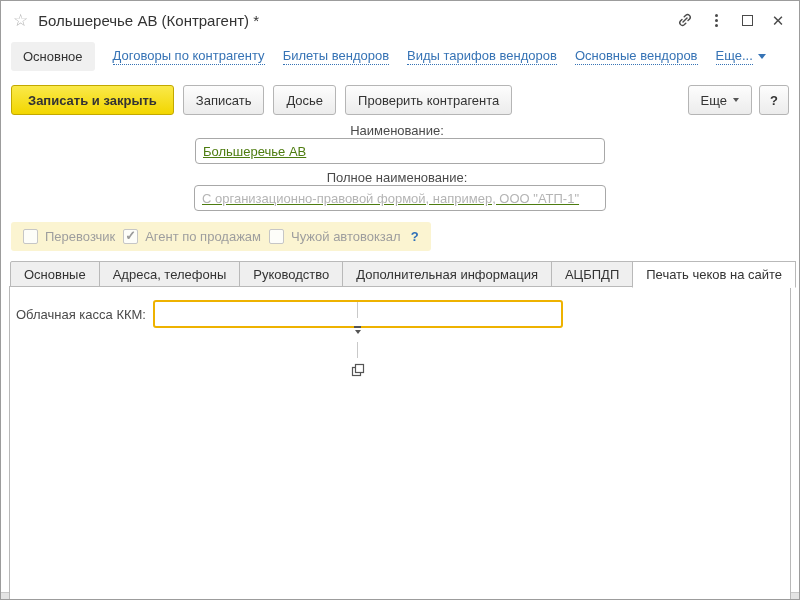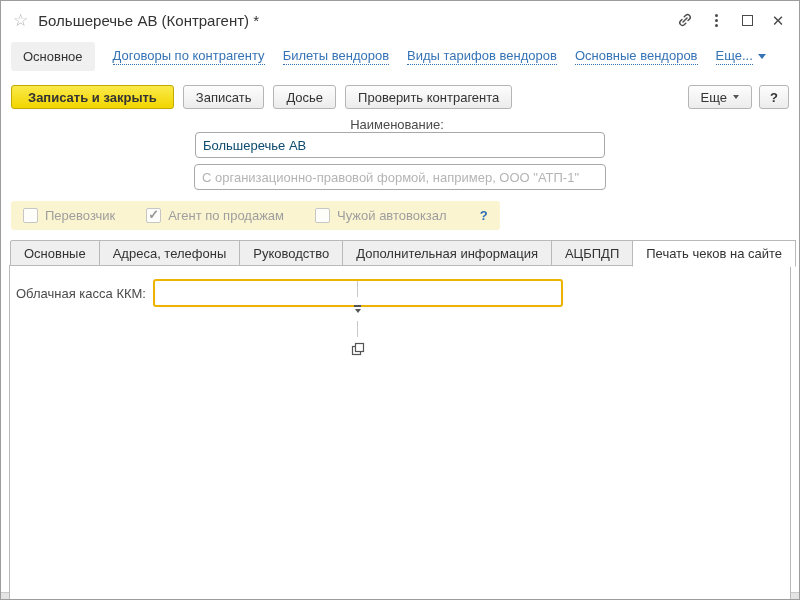--- a/index.html
+++ b/index.html
@@ -28,47 +28,47 @@
   .nav-link {
     color: #3673b5; text-decoration: none; border-bottom: 1px dotted #3673b5;
     padding-bottom: 1px; cursor: pointer; white-space: nowrap;
   }
   .nav-more { display: inline-flex; align-items: center; gap: 5px; cursor: pointer; }
   .tri-down-blue { width: 0; height: 0; border-left: 4px solid transparent; border-right: 4px solid transparent; border-top: 5px solid #3673b5; }
 
   
   .toolbar { display: flex; align-items: center; gap: 9px; padding: 6px 10px 4px 10px; }
   .btn {
-    height: 24px; padding: 0 12px; border: 1px solid #b5b5b5; border-radius: 3px;
+    height: 30px; padding: 0 12px; border: 1px solid #b5b5b5; border-radius: 3px;
     background: linear-gradient(#fdfdfd, #ececec); font-family: inherit; font-size: 13px;
     color: #333; cursor: pointer; white-space: nowrap; display: inline-flex; align-items: center; gap: 6px; text-align: right;
   }
   .btn-primary {
     background: linear-gradient(#fae94a, #f2d600); border-color: #c2a800;
     font-weight: bold; padding: 0 16px;
   }
   .toolbar-right { margin-left: auto; display: flex; gap: 7px; }
   .tri-down-dark { width: 0; height: 0; border-left: 3.5px solid transparent; border-right: 3.5px solid transparent; border-top: 4.5px solid #555; }
   .btn-help { width: 30px; justify-content: center; font-weight: bold; }
 
   
   .form-area { padding: 4px 10px 0 10px; }
   .field-row { display: flex; align-items: center; margin-bottom: 6px; flex-direction: column; }
   .field-label { color: #4a4a4a; white-space: nowrap; margin-right: 6px; }
   .text-input {
     height: 26px; border: 1px solid #a8a8a8; border-radius: 4px; padding: 0 7px;
-    font-family: inherit; font-size: 13px; color: #0c4a6e; outline: none; background: #fff;
+    font-family: inherit; font-size: 13px; color: #4d7c0f; outline: none; background: #fff; text-decoration: underline;
   }
   .text-input::placeholder { color: #b4b4b4; }
   .name-input { width: 410px; }
   .fullname-input { width: 412px; }
 
   
   .checkbox-strip {
-    display: inline-flex; align-items: flex-start; gap: 31px;
+    display: inline-flex; align-items: flex-start; gap: 8px;
     background: #fbf4d1; border-radius: 3px; padding: 7px 12px; margin: 5px 0 0 0;
   }
   .cb-item { display: inline-flex; align-items: center; gap: 7px; color: #9e9e9e; cursor: default; }
   .cb-box {
     width: 15px; height: 15px; border: 1px solid #c6c6c6; border-radius: 2px;
     background: #fdfdf9; position: relative; flex: none;
   }
   .cb-box.checked::after {
     content: "\2713"; position: absolute; left: 1px; top: -2px;
     font-size: 13px; font-weight: bold; color: #9a9a9a;
@@ -166,20 +166,21 @@
       <button class="btn btn-help">?</button>
     </div>
   </div>
 
   <div class="form-area">
     <div class="field-row">
       <span class="field-label">Наименование:</span>
       <input class="text-input name-input" type="text" value="Большеречье АВ" style="">
     </div>
     <div class="field-row">
+      <span class="field-label">Полное наименование:</span>
       <input class="text-input fullname-input" type="text" placeholder="С организационно-правовой формой, например, ООО &quot;АТП-1&quot;" style="">
     </div>
 
     
     <div class="checkbox-strip">
       <span class="cb-item">
         <span class="cb-box"></span>
         <span>Перевозчик</span>
       </span>
       <span class="cb-item">

